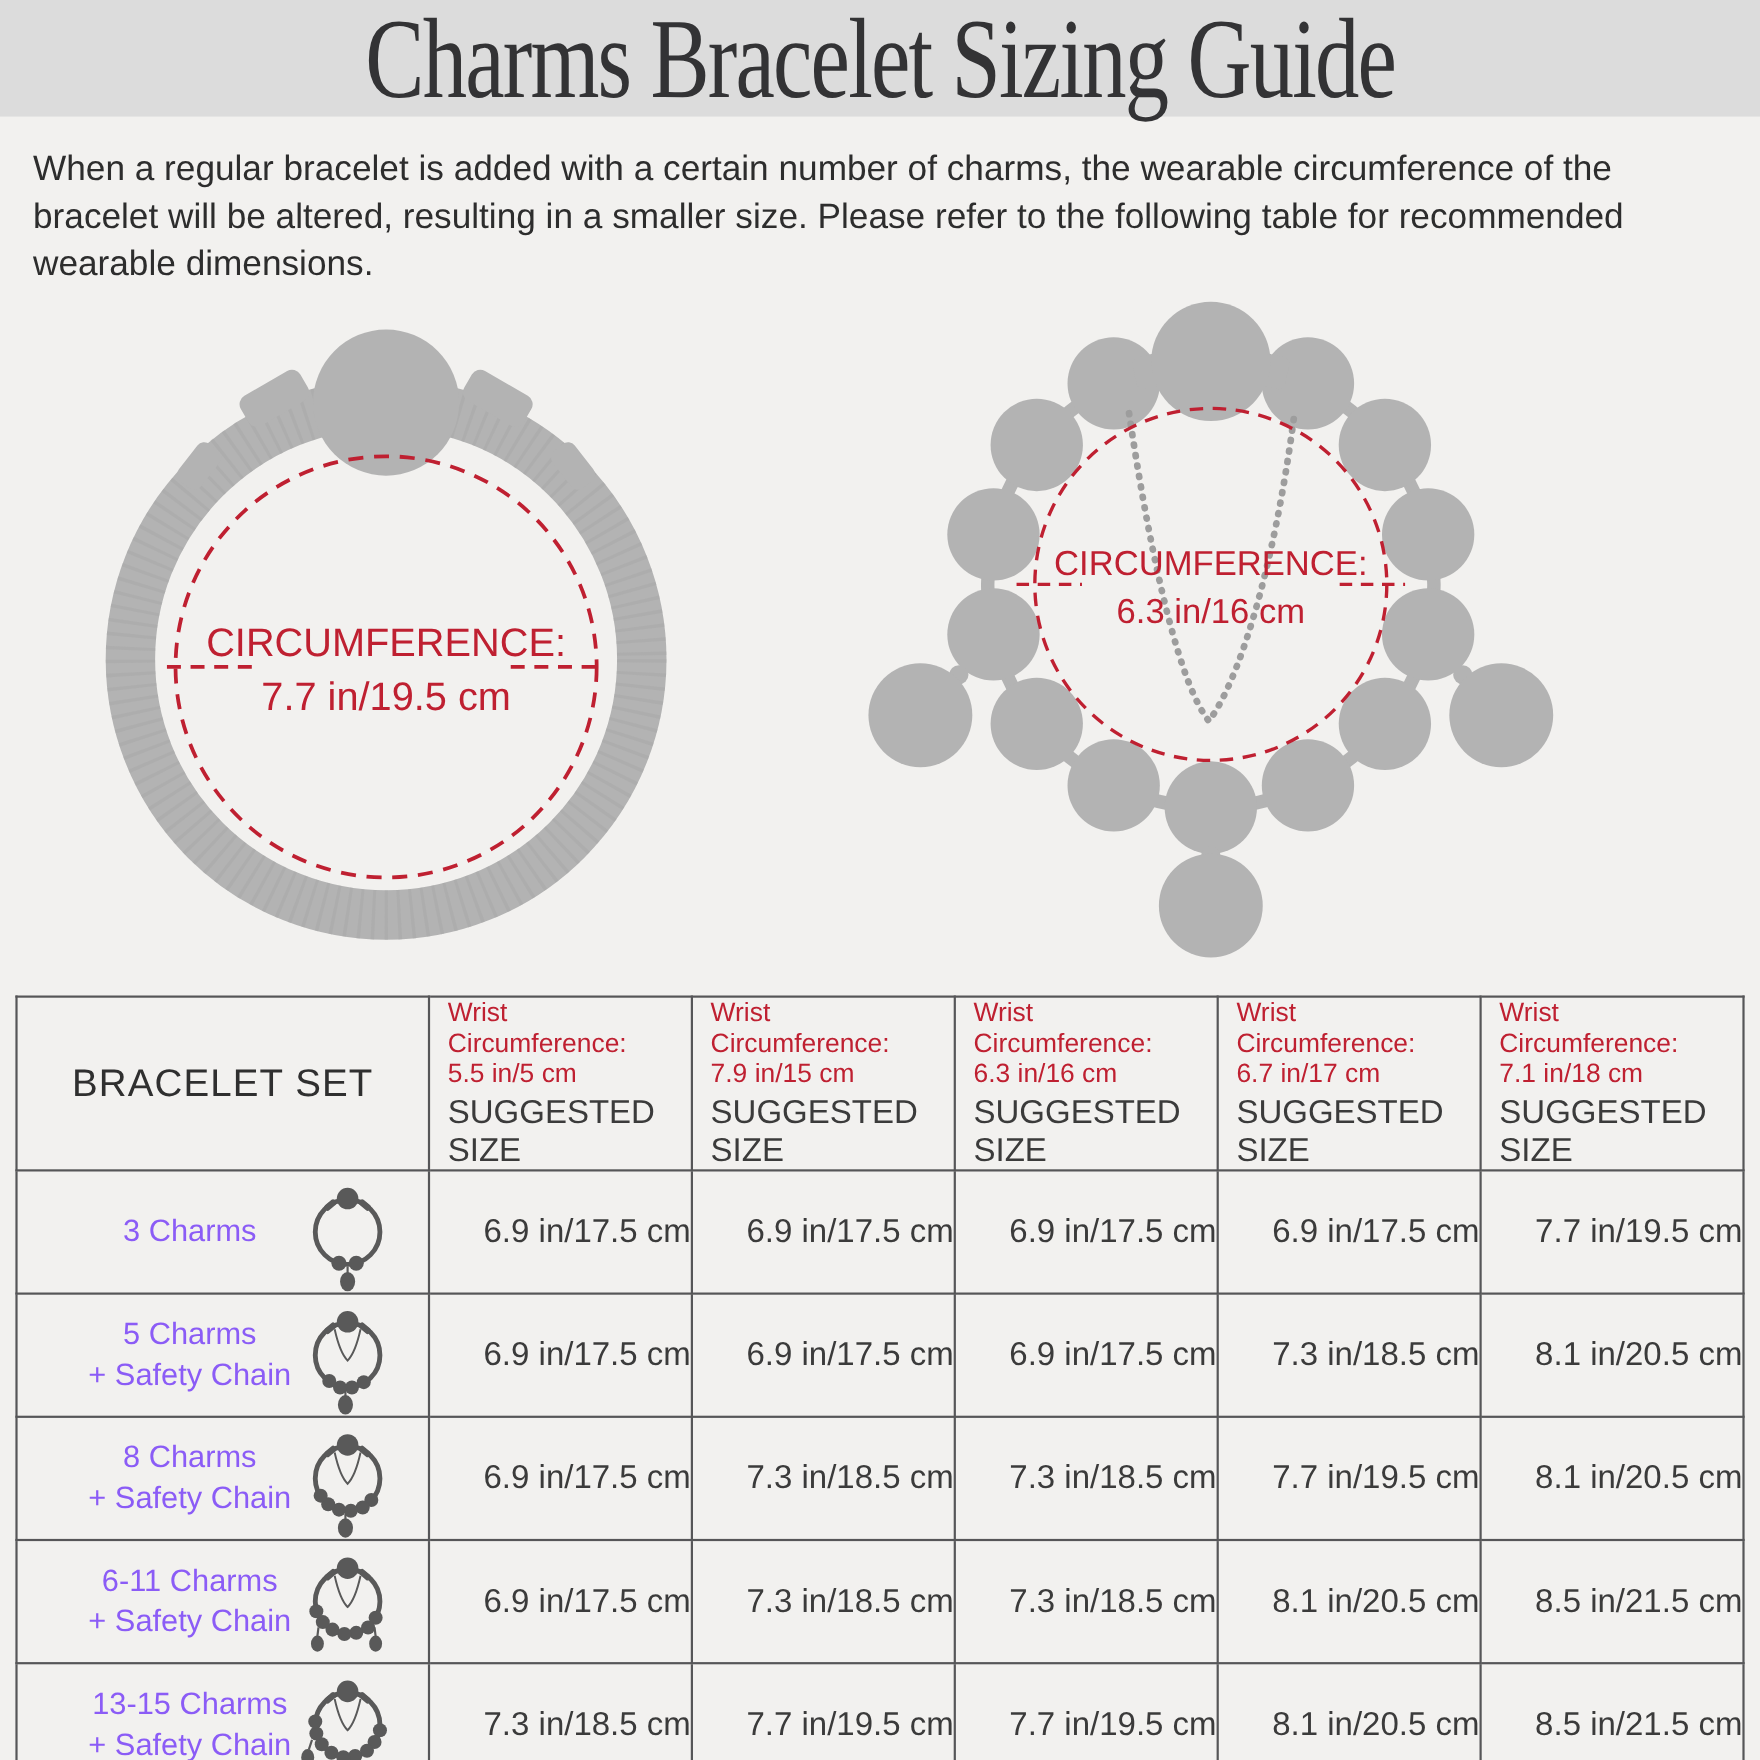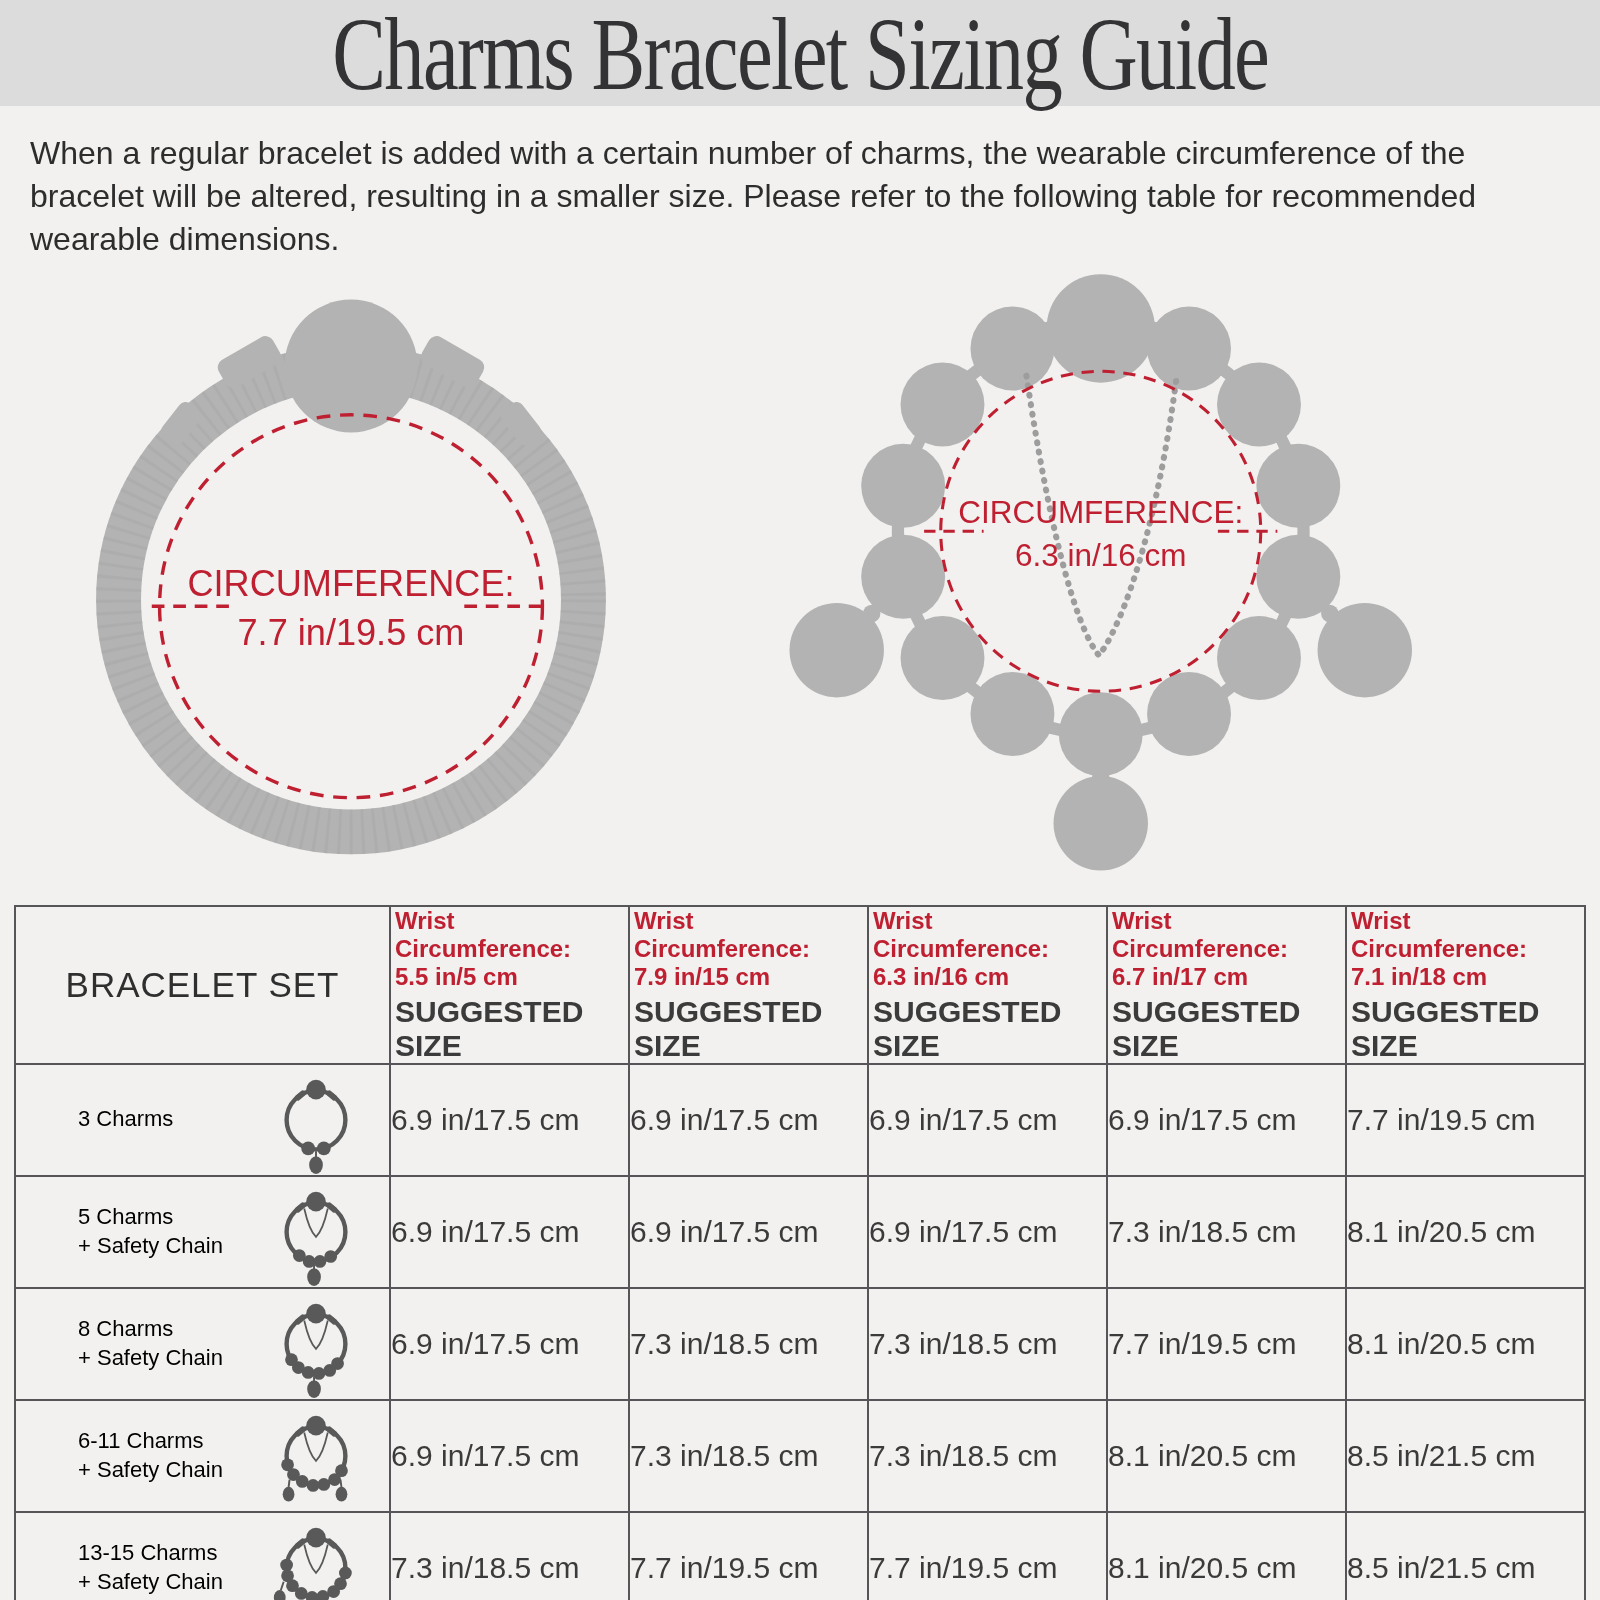--- a/index.html
+++ b/index.html
@@ -20,31 +20,31 @@
   .circ-label { font-family:"Liberation Sans", sans-serif; }
 
   .sizing-table { margin:16px 14px 0 14px; width:1572px; border-collapse:collapse; table-layout:fixed; }
   .sizing-table th, .sizing-table td { border:2px solid #565658; }
   .sizing-table tr { height:103px; }
   .sizing-table tr.hdr { height:105px; }
   .sizing-table tr.last { height:112px; }
 
   .bracelet-set-hdr { font-size:35px; font-weight:normal; letter-spacing:1px; color:#2f2f2f; text-align:center; }
 
-  .col-hdr { vertical-align:middle; padding-left:4px; text-align:left; font-weight:bold; }
+  .col-hdr { vertical-align:middle; padding-left:16px; text-align:left; font-weight:normal; }
   .wc-line { color:#bf2031; font-size:24px; line-height:1.18; }
   .ss-line { color:#3b3b3b; font-size:30px; margin-top:3px; }
 
   .label-cell { vertical-align:middle; }
   .label-wrap { display:flex; align-items:center; }
-  .row-label { flex:1; padding-left:62px; font-size:22px; color:#000000; line-height:1.3; text-align:left; }
+  .row-label { flex:1; padding-left:62px; font-size:28px; color:#8b5cf6; line-height:1.3; text-align:center; }
   .row-icon { width:104px; margin-right:18px; flex:0 0 auto; }
   .row-icon svg { width:98px; height:110px; display:block; }
 
-  .size-cell { text-align:left; vertical-align:middle; font-size:30px; color:#3b3b3b;margin-left:12px; }
+  .size-cell { text-align:right; vertical-align:middle; font-size:30px; color:#3b3b3b;margin-left:12px; }
 </style>
 </head>
 <body>
 
 <div>
 
   <header class="title-band">
     <h1><span class="title-inner">Charms Bracelet Sizing Guide</span></h1>
   </header>
 

